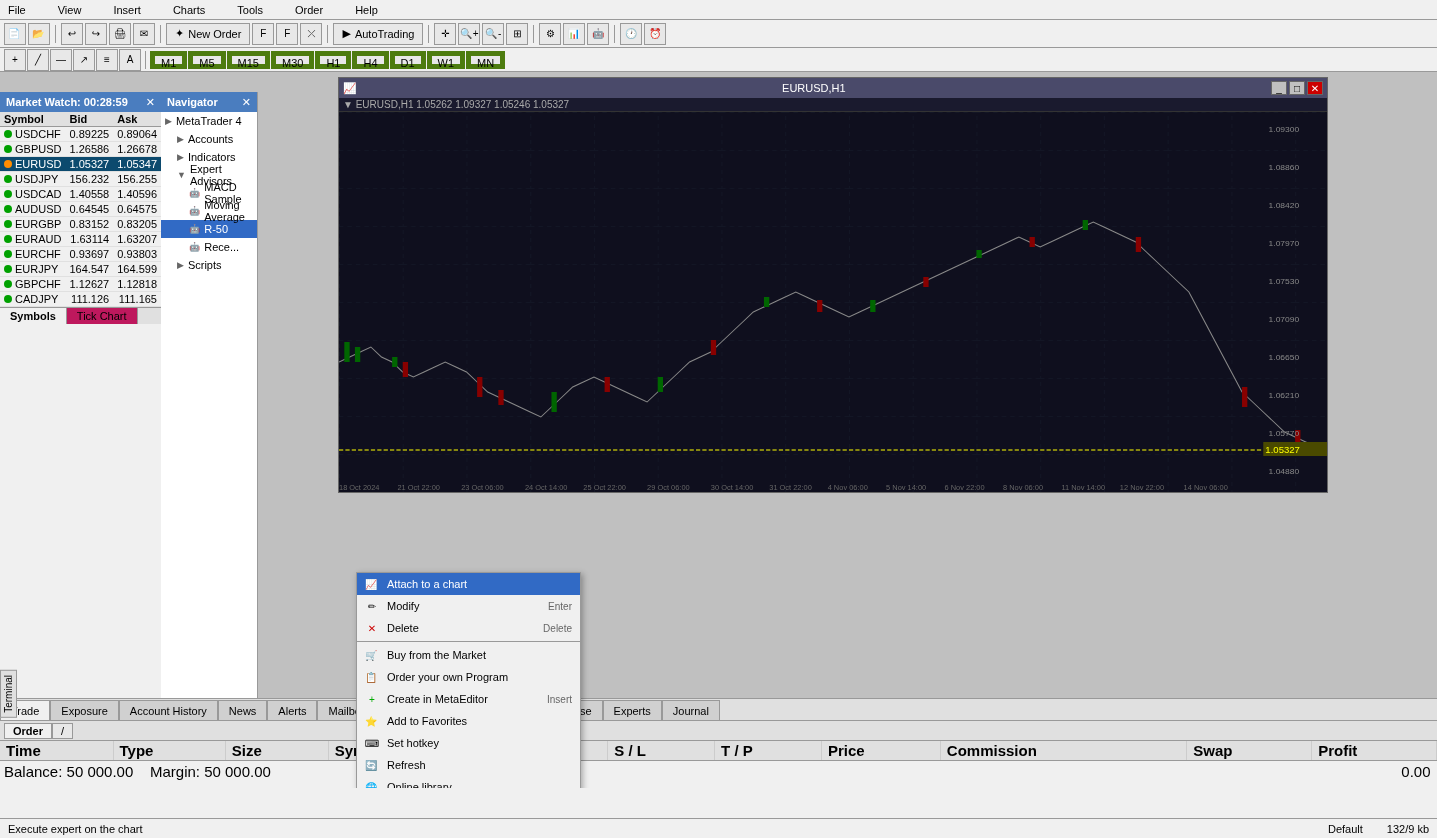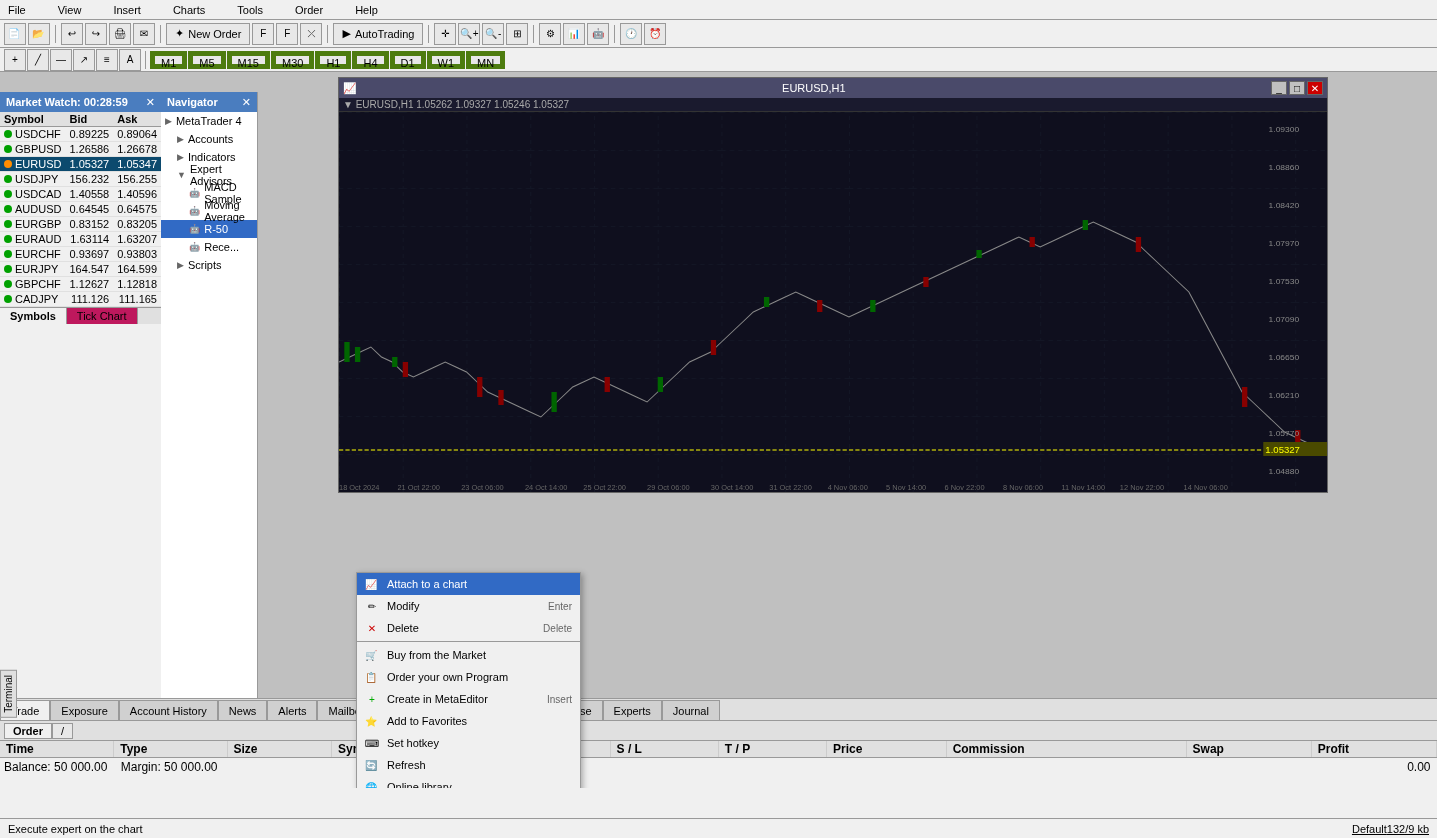--- a/index.html
+++ b/index.html
@@ -389,21 +389,21 @@
       border: 1px solid #999;
       background: #e8e8e8;
       font-size: 11px;
       cursor: pointer;
     }
     .order-tab.active { background: #f0f0f0; font-weight: bold; }
 
     .order-table {
       width: 100%;
       border-collapse: collapse;
-      font-size: 12px;
+      font-size: 15px;
     }
     .order-table th {
       background: #e0e0e0;
       border-bottom: 1px solid #999;
       border-right: 1px solid #ccc;
       padding: 1px 6px;
       text-align: left;
       font-weight: bold;
       position: sticky;
       top: 0;
@@ -876,17 +876,17 @@
         </tr>
       </tbody>
     </table>
   </div>
 </div>
 
 <div class="terminal-vtab">Terminal</div>
 
 <div class="status-bar">
   <span>Execute expert on the chart</span>
-  <div style="display:flex;gap:0;text-decoration:underline;">
+  <div style="display:flex;gap:24px;">
     <span>Default</span>
     <span>132/9 kb</span>
   </div>
 </div>
 
 </body></html>

